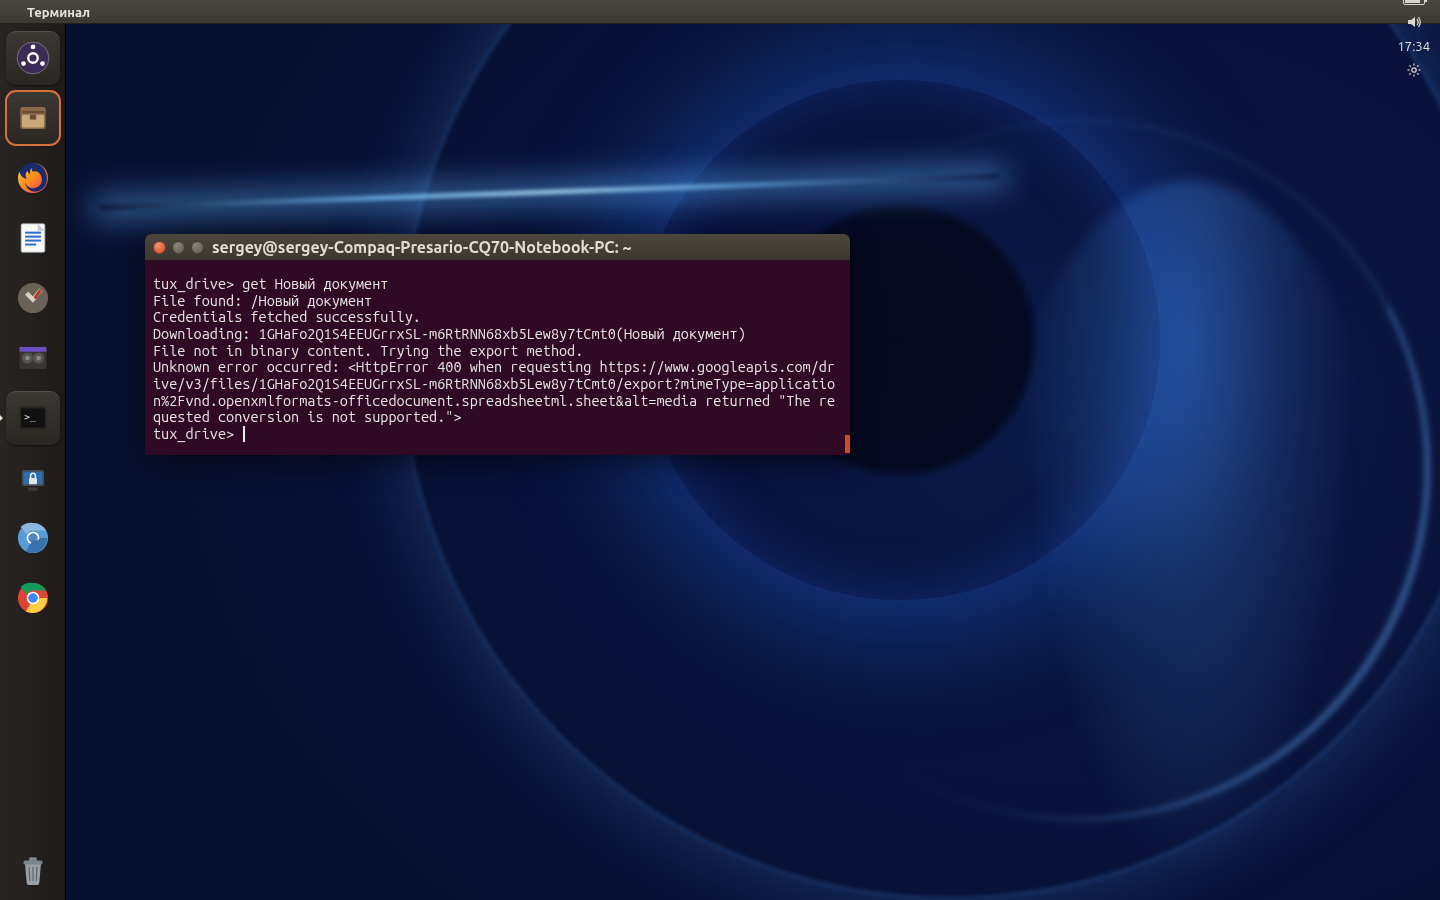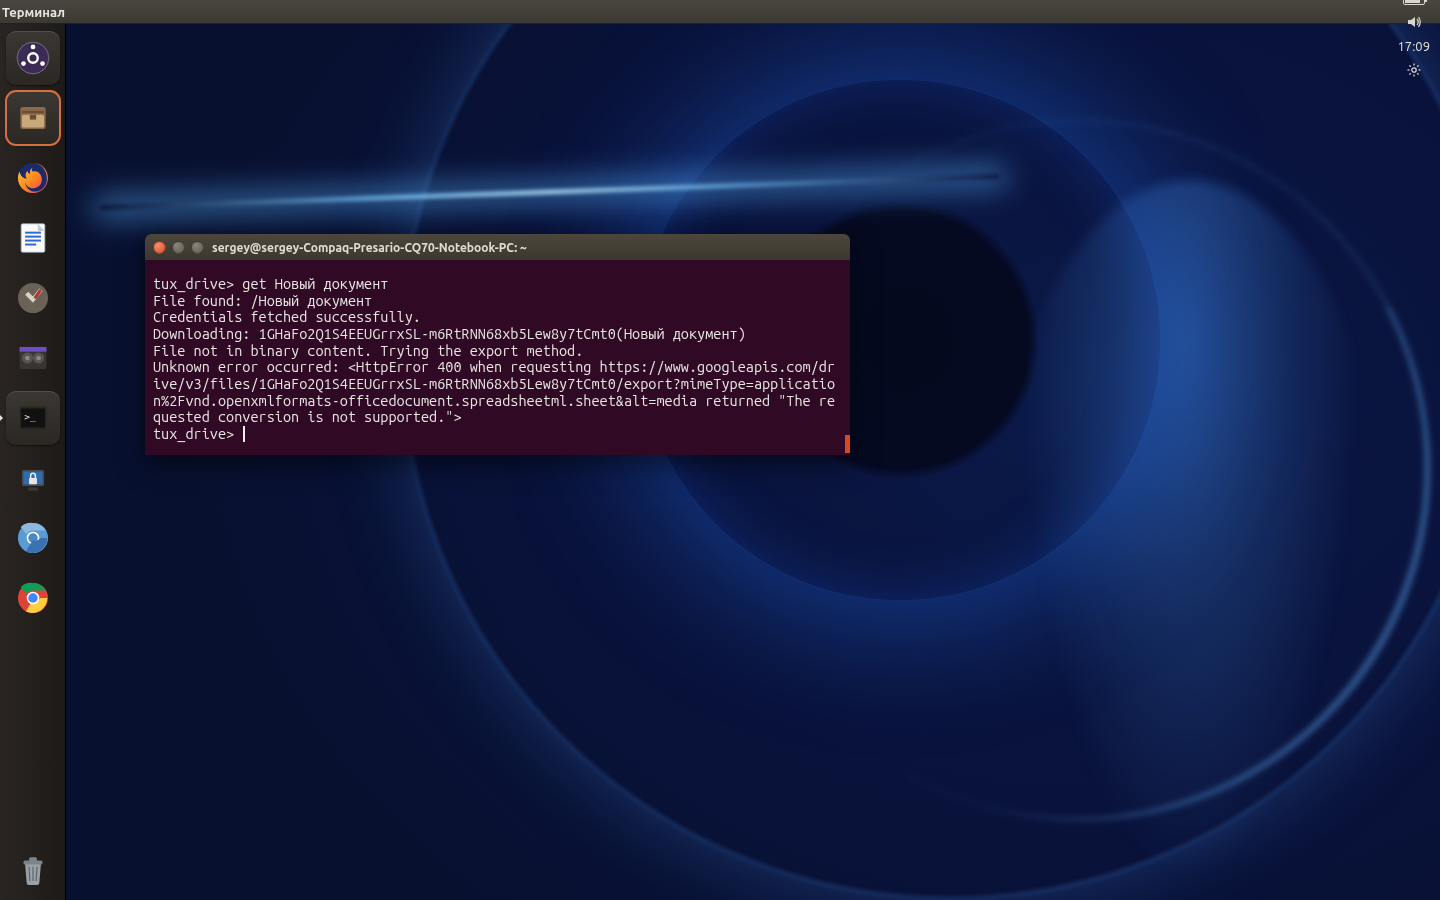--- a/index.html
+++ b/index.html
@@ -48,21 +48,21 @@
   }
 
   
   .topbar {
     position:absolute; left:0; top:0; right:0; height:24px;
     background: linear-gradient(#4a4740, #3b3933);
     color:#e6e4df; display:flex; align-items:center;
     font-size:13px; z-index:50;
     border-bottom:1px solid #23211d;
   }
-  .topbar .app-title { padding:0 2px; font-weight:bold; }
+  .topbar .app-title { padding:0 27px; font-weight:bold; }
   .topbar .spacer { flex:1; }
   .tray { display:flex; align-items:center; gap:10px; padding-right:10px;flex-direction:column; }
   .tray-item { display:flex; align-items:center; justify-content:center; color:#e6e4df; }
   .kb-badge {
     background:#5a574f; border:1px solid #2d2b26; border-radius:2px;
     font-size:10px; padding:0 3px; height:14px; line-height:12px; font-weight:bold;
   }
   .battery-rect { width:22px; height:11px; border:1px solid #d9d6cf; border-radius:2px; position:relative; }
   .battery-rect::after { content:""; position:absolute; right:-3px; top:2px; width:2px; height:5px; background:#d9d6cf; }
   .battery-fill { position:absolute; left:1px; top:1px; bottom:1px; width:75%; background:#d9d6cf; }
@@ -102,21 +102,21 @@
   .term-titlebar {
     height:26px; background: linear-gradient(#4c463d, #3c372f);
     display:flex; align-items:center; padding:0 8px; gap:8px;
     border-radius:6px 6px 0 0;
   }
   .win-btns { display:flex; gap:6px; }
   .win-btn { width:13px; height:13px; border-radius:50%; border:1px solid rgba(0,0,0,0.4); }
   .win-btn.close { background: radial-gradient(circle at 35% 30%, #f39072, #d64a1f); }
   .win-btn.min   { background: radial-gradient(circle at 35% 30%, #8b857a, #5e5a51); }
   .win-btn.max   { background: radial-gradient(circle at 35% 30%, #8b857a, #5e5a51); }
-  .term-title { color:#e2ded5; font-size:12px; font-weight:bold; }
+  .term-title { color:#e2ded5; font-size:16px; font-weight:bold; }
   .term-body {
     padding:16px 8px 12px 8px;
     font-family: "Ubuntu Mono", "DejaVu Sans Mono", monospace;
     font-size:14.5px; line-height:1.15;
     color:#e8e6e3;
     white-space:pre-wrap;
     word-break: break-all;
     min-height:190px;
     position:relative;
   }
@@ -157,21 +157,21 @@
           <span class="battery-fill"></span>
         </span>
     </span>
     <span class="tray-item">
       <svg width="16" height="14" viewBox="0 0 16 14">
           <path d="M2 5h3l4-3v10l-4-3H2z" fill="#d9d6cf"></path>
           <path d="M11 4 Q13.5 7 11 10" stroke="#d9d6cf" stroke-width="1.3" fill="none"></path>
           <path d="M12.5 2 Q16 7 12.5 12" stroke="#d9d6cf" stroke-width="1.3" fill="none"></path>
         </svg>
     </span>
-    <span class="tray-item" style="font-size:13px;">17:09</span>
+    <span class="tray-item" style="font-size:13px;">17:34</span>
     <span class="tray-item">
       <svg width="14" height="14" viewBox="0 0 14 14">
           <circle cx="7" cy="7" r="2.2" fill="none" stroke="#d9d6cf" stroke-width="1.3"></circle>
           <g stroke="#d9d6cf" stroke-width="1.3">
             <line x1="7" y1="0.5" x2="7" y2="2.5"></line>
             <line x1="7" y1="11.5" x2="7" y2="13.5"></line>
             <line x1="0.5" y1="7" x2="2.5" y2="7"></line>
             <line x1="11.5" y1="7" x2="13.5" y2="7"></line>
             <line x1="2.4" y1="2.4" x2="3.8" y2="3.8"></line>
             <line x1="10.2" y1="10.2" x2="11.6" y2="11.6"></line>

